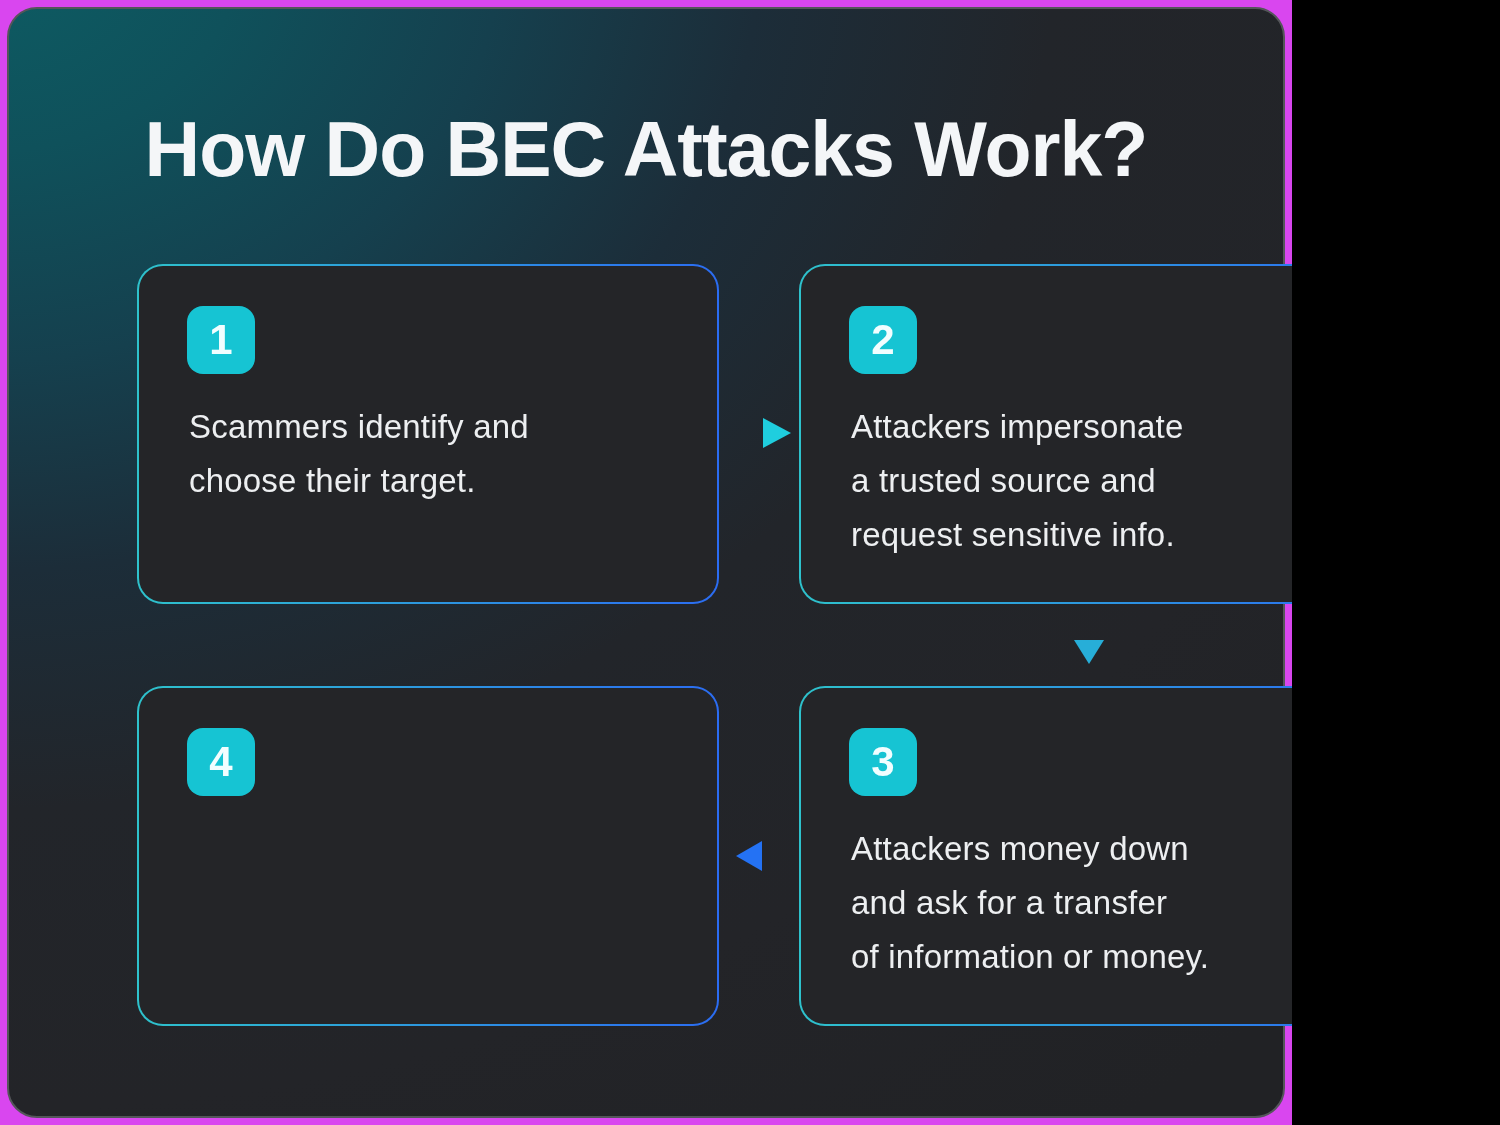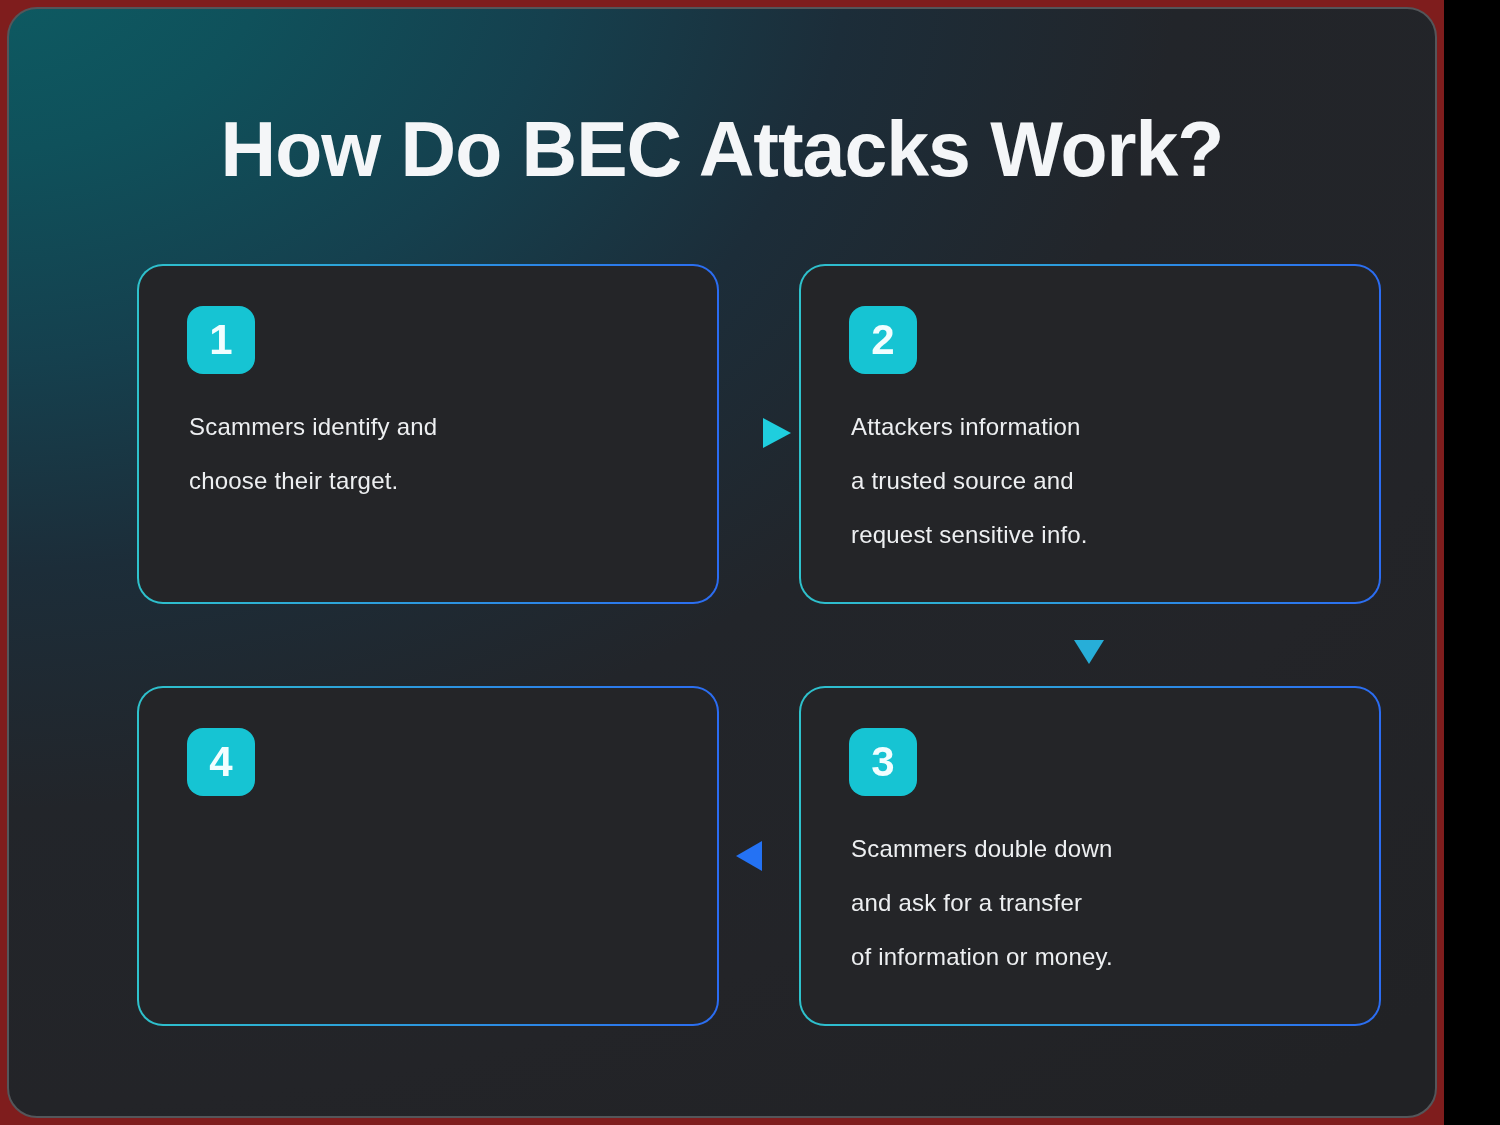--- a/index.html
+++ b/index.html
@@ -1,23 +1,23 @@
 <!DOCTYPE html>
 <html><head>
 <meta charset="utf-8">
 <style>
   * { margin: 0; padding: 0; box-sizing: border-box; }
   html, body { background: #000; }
   body { font-family: "Liberation Sans", "DejaVu Sans", sans-serif; }
 
   .canvas {
     position: relative;
-    width: 1444px;
+    width: 1292px;
     height: 1125px;
-    background: #7f1d1d;
+    background: #d946ef;
     overflow: hidden;
   }
 
   .card {
     position: absolute;
     left: 7px; top: 7px; right: 7px; bottom: 7px;
     border-radius: 30px;
     border: 2px solid #54565a;
     background:
       radial-gradient(145% 135% at -2% -6%,
@@ -74,21 +74,21 @@
     display: flex;
     align-items: center;
     justify-content: center;
   }
 
   .step-text {
     position: absolute;
     left: 50px; top: 134px;
     width: 490px;
     color: #edeff1;
-    font-size: 24px;
+    font-size: 33px;
     line-height: 54px;
     letter-spacing: 0.2px;
     white-space: pre-line;
   }
 
   .arrow { position: absolute; }
   .arrow-right { left: 710px; top: 404px; }
   .arrow-down  { left: 1060px; top: 595px; }
   .arrow-left  { left: 726px; top: 828px; }
 </style>
@@ -104,30 +104,30 @@
       <div class="step-inner">
         <div class="step-badge">1</div>
         <div class="step-text">Scammers identify and
 choose their target.</div>
       </div>
     </div>
 
     <div class="step-card pos-2">
       <div class="step-inner">
         <div class="step-badge">2</div>
-        <div class="step-text">Attackers information
+        <div class="step-text">Attackers impersonate
 a trusted source and
 request sensitive info.</div>
       </div>
     </div>
 
     <div class="step-card pos-3">
       <div class="step-inner">
         <div class="step-badge">3</div>
-        <div class="step-text">Scammers double down
+        <div class="step-text">Attackers money down
 and ask for a transfer
 of information or money.</div>
       </div>
     </div>
 
     <div class="step-card pos-4">
       <div class="step-inner">
         <div class="step-badge">4</div>
       </div>
     </div>

